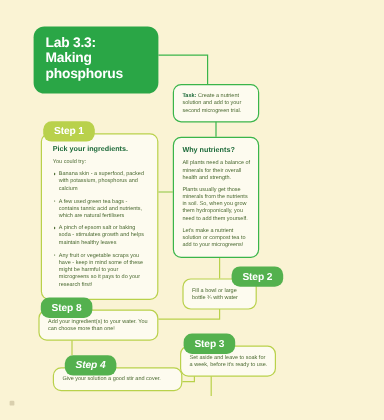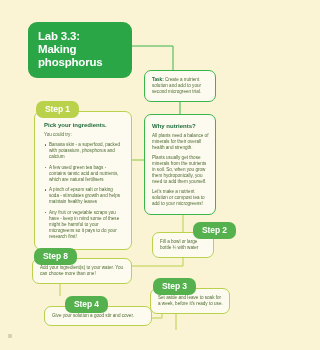--- a/index.html
+++ b/index.html
@@ -79,21 +79,21 @@
   #card-step1{left:34px;top:111px;width:98px;padding:9px 8px 9px 9px;}
   #card-step2{left:152px;top:232px;width:62px;padding:6px 6px 6px 7px;}
   #card-step3{left:32px;top:258px;width:100px;padding:6px 6px 6px 7px;}
   #card-step4{left:44px;top:306px;width:108px;padding:6px 6px 6px 7px;}
   #card-step5{left:150px;top:288px;width:80px;padding:6px 6px 6px 7px;}
 
   
   #pill-step1{left:36px;top:101px;}
   #pill-step2{left:148px;top:222px;margin-left:45px;}
   #pill-step3{left:34px;top:248px;}
-  #pill-step4{left:65px;top:296px;}
+  #pill-step4{left:54px;top:296px;font-style:italic;}
   #pill-step5{left:153px;top:278px;}
 
   
   .pagemark{
     position:absolute;left:8px;top:334px;
     width:4px;height:4px;background:#d9cfae;border-radius:1px;
     z-index:1;
   }
 </style>
 </head>

